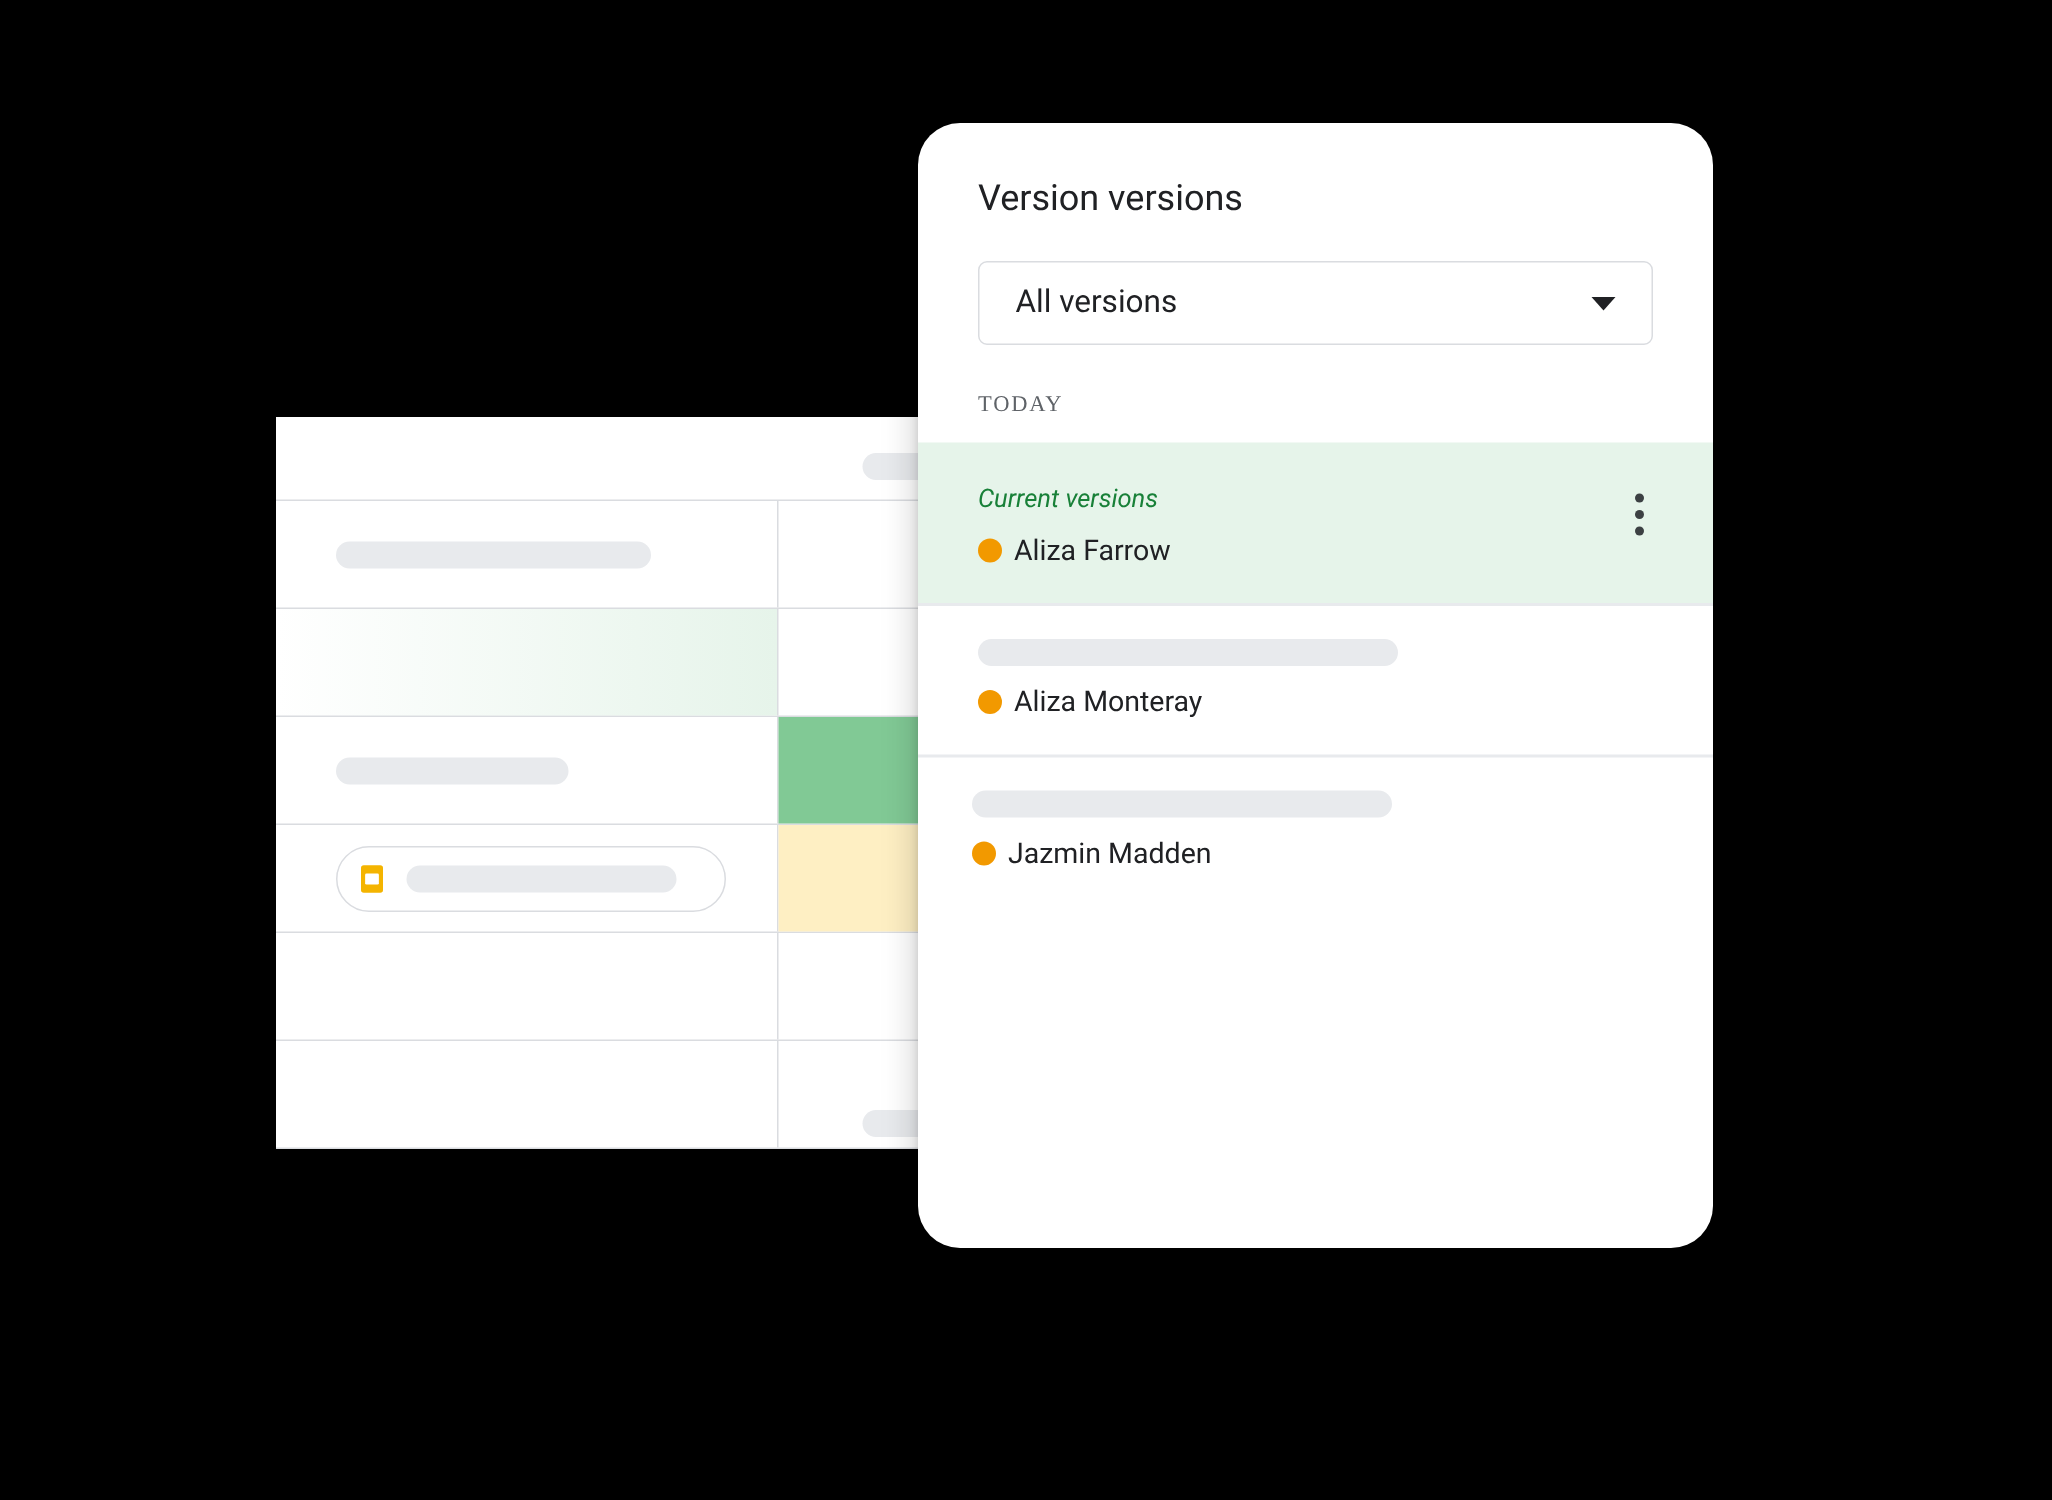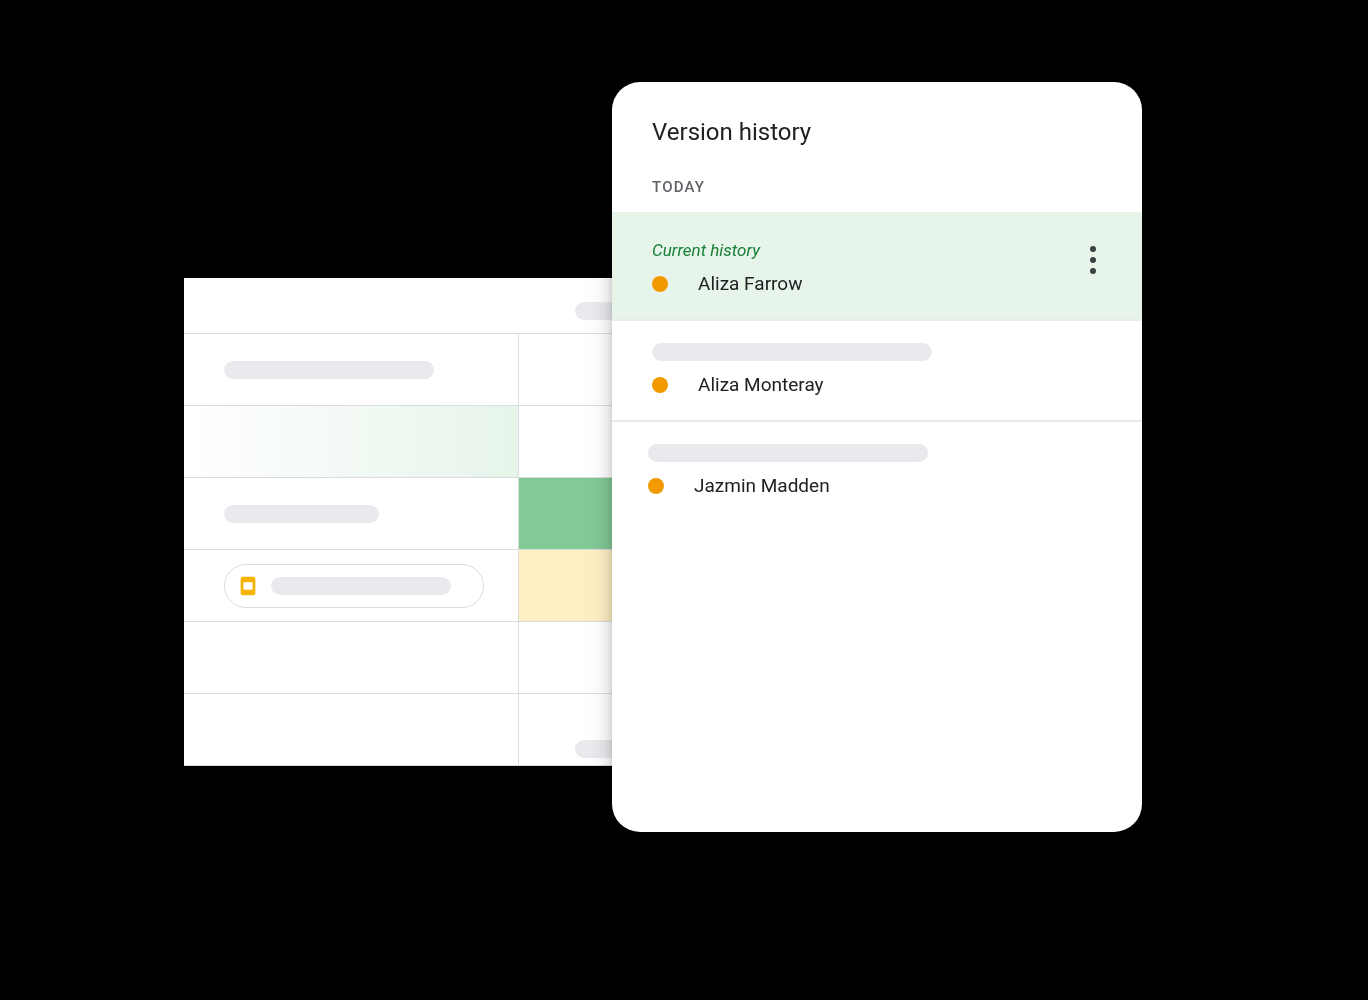--- a/index.html
+++ b/index.html
@@ -131,20 +131,21 @@
       border-left: 8px solid transparent;
       border-right: 8px solid transparent;
       border-top: 9px solid #202124;
     }
     .section-label {
       font-size: 15px;
       letter-spacing: 1.2px;
       color: #5f6368;
       font-weight: 500;
       padding: 32px 40px 16px 40px;
+      font-family: Liberation Serif, serif;
     }
     .version-item {
       padding: 22px 40px 24px 40px;
       border-bottom: 2px solid #e8eaed;
       position: relative;
     }
     .version-item.active {
       background: #e6f4ea;
     }
     .version-timestamp {
@@ -154,21 +155,21 @@
     }
     .version-sublabel {
       font-size: 17px;
       font-style: italic;
       color: #188038;
       margin-top: 6px;
     }
     .version-author {
       display: flex;
       align-items: center;
-      gap: 30px;
+      gap: 8px;
       margin-top: 12px;
       font-size: 19px;
       color: #202124;
     }
     .author-dot {
       width: 16px;
       height: 16px;
       border-radius: 50%;
     }
     .orange { background: #f29900; }
@@ -238,27 +239,31 @@
   <div class="sheet-row">
     <div class="cell-left"></div>
     <div class="cell-right"></div>
   </div>
 </div>
 
 <div class="row-header-pill"></div>
 <div class="row-header-pill2"></div>
 
 <div class="panel">
-  <div class="panel-title">Version history</div>
-
+  <div class="panel-title">Version versions</div>
+
+  <div class="dropdown">
+    <span class="dropdown-label">All versions</span>
+    <span class="dropdown-caret"></span>
+  </div>
 
   <div class="section-label">TODAY</div>
 
   <div class="version-item active">
-    <div class="version-sublabel">Current history</div>
+    <div class="version-sublabel">Current versions</div>
     <div class="version-author">
       <span class="author-dot orange"></span>
       <span>Aliza Farrow</span>
     </div>
     <div class="more-icon">
       <span></span>
       <span></span>
       <span></span>
     </div>
   </div>

